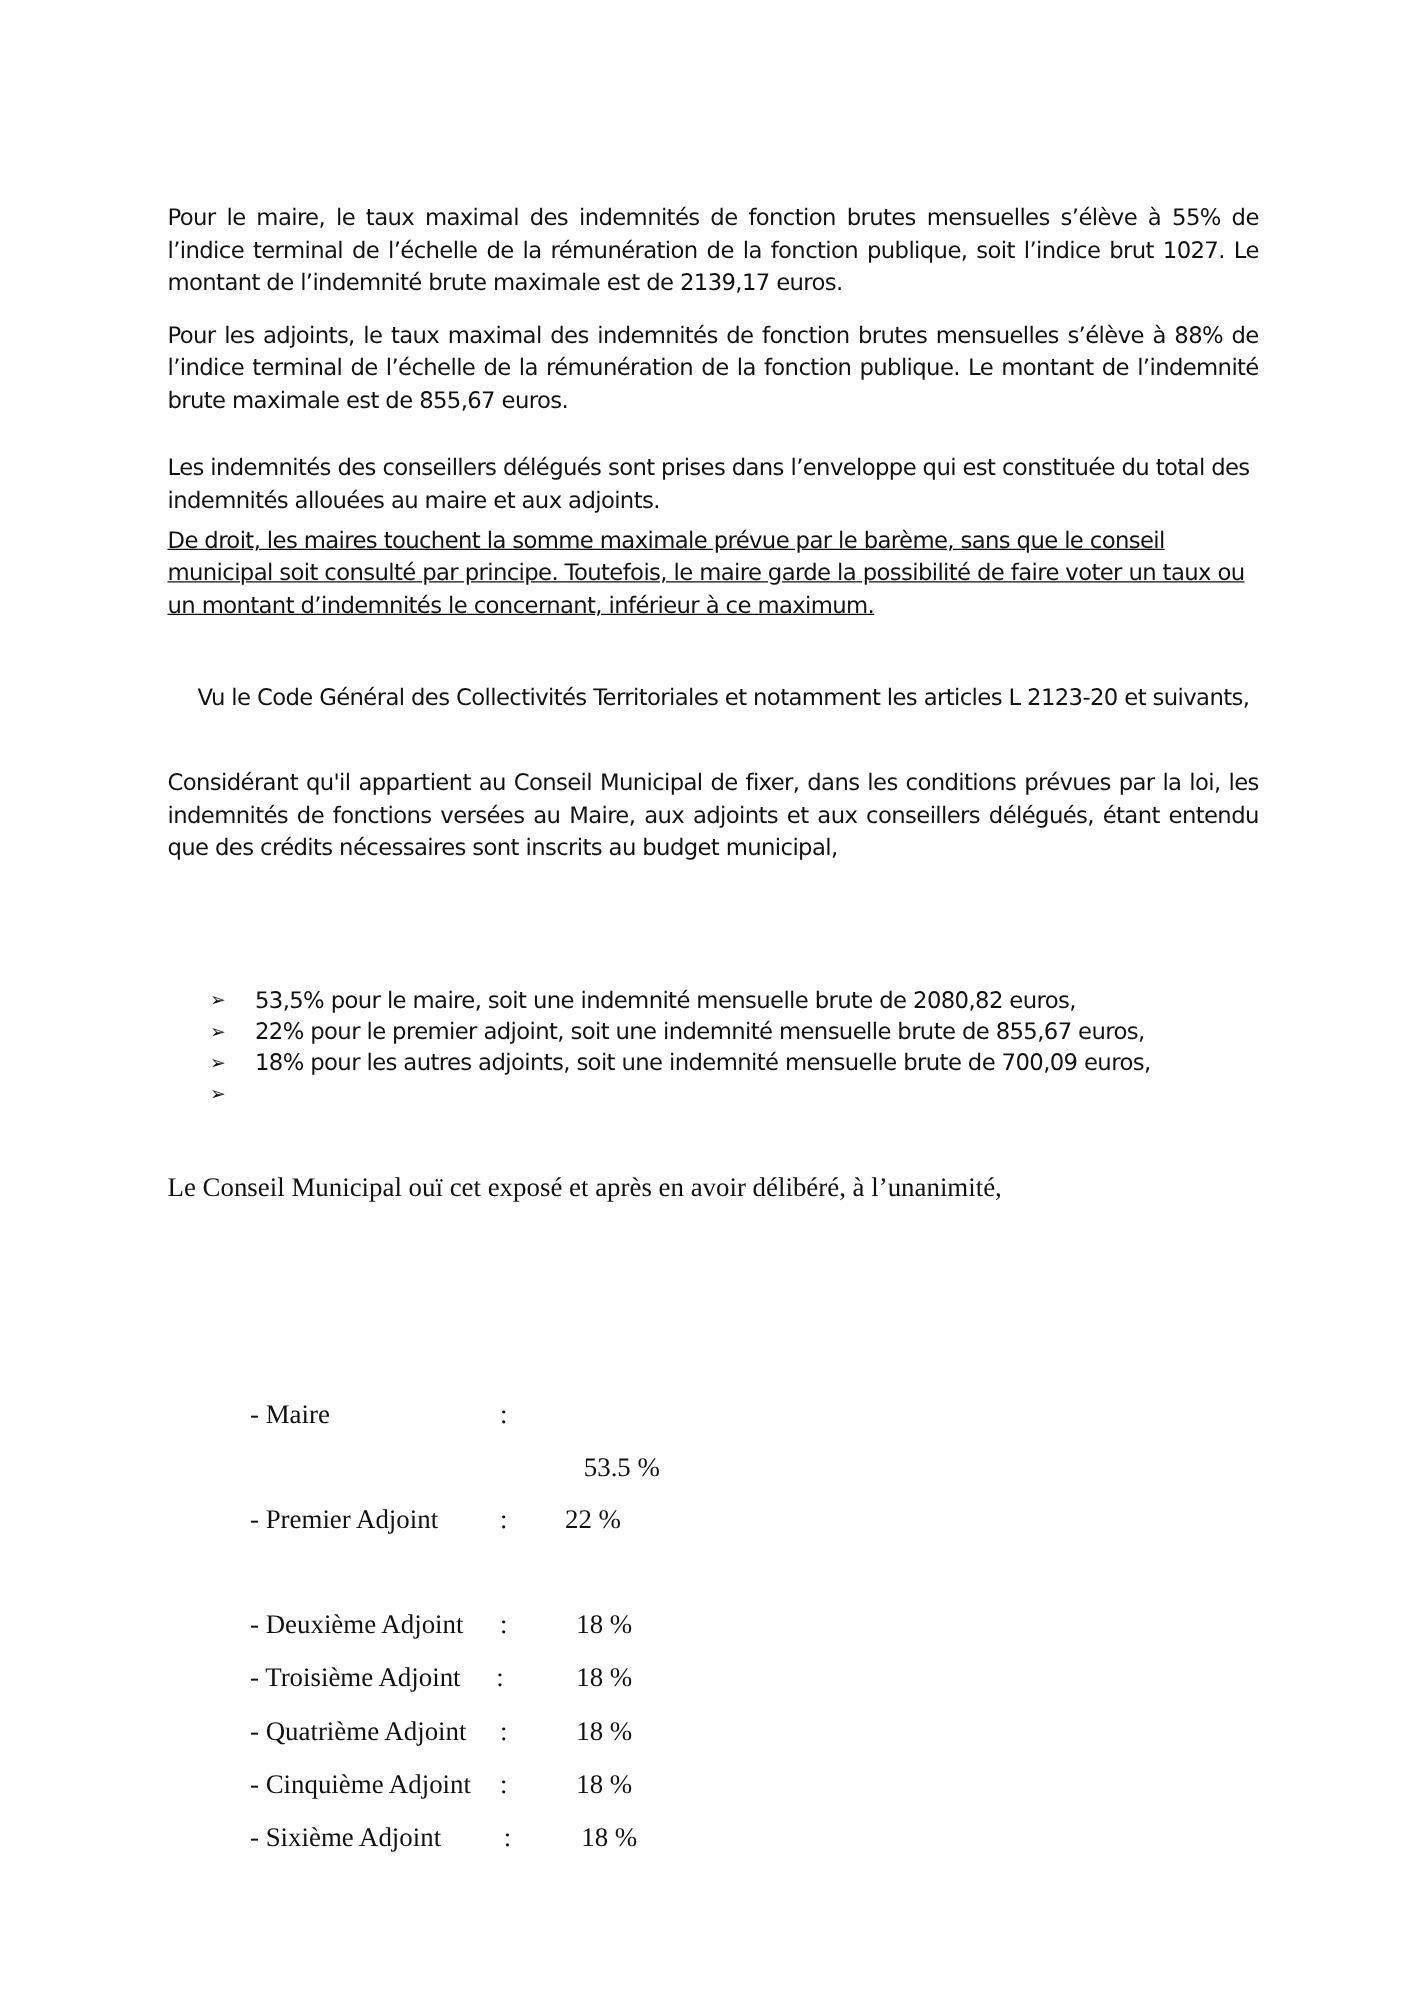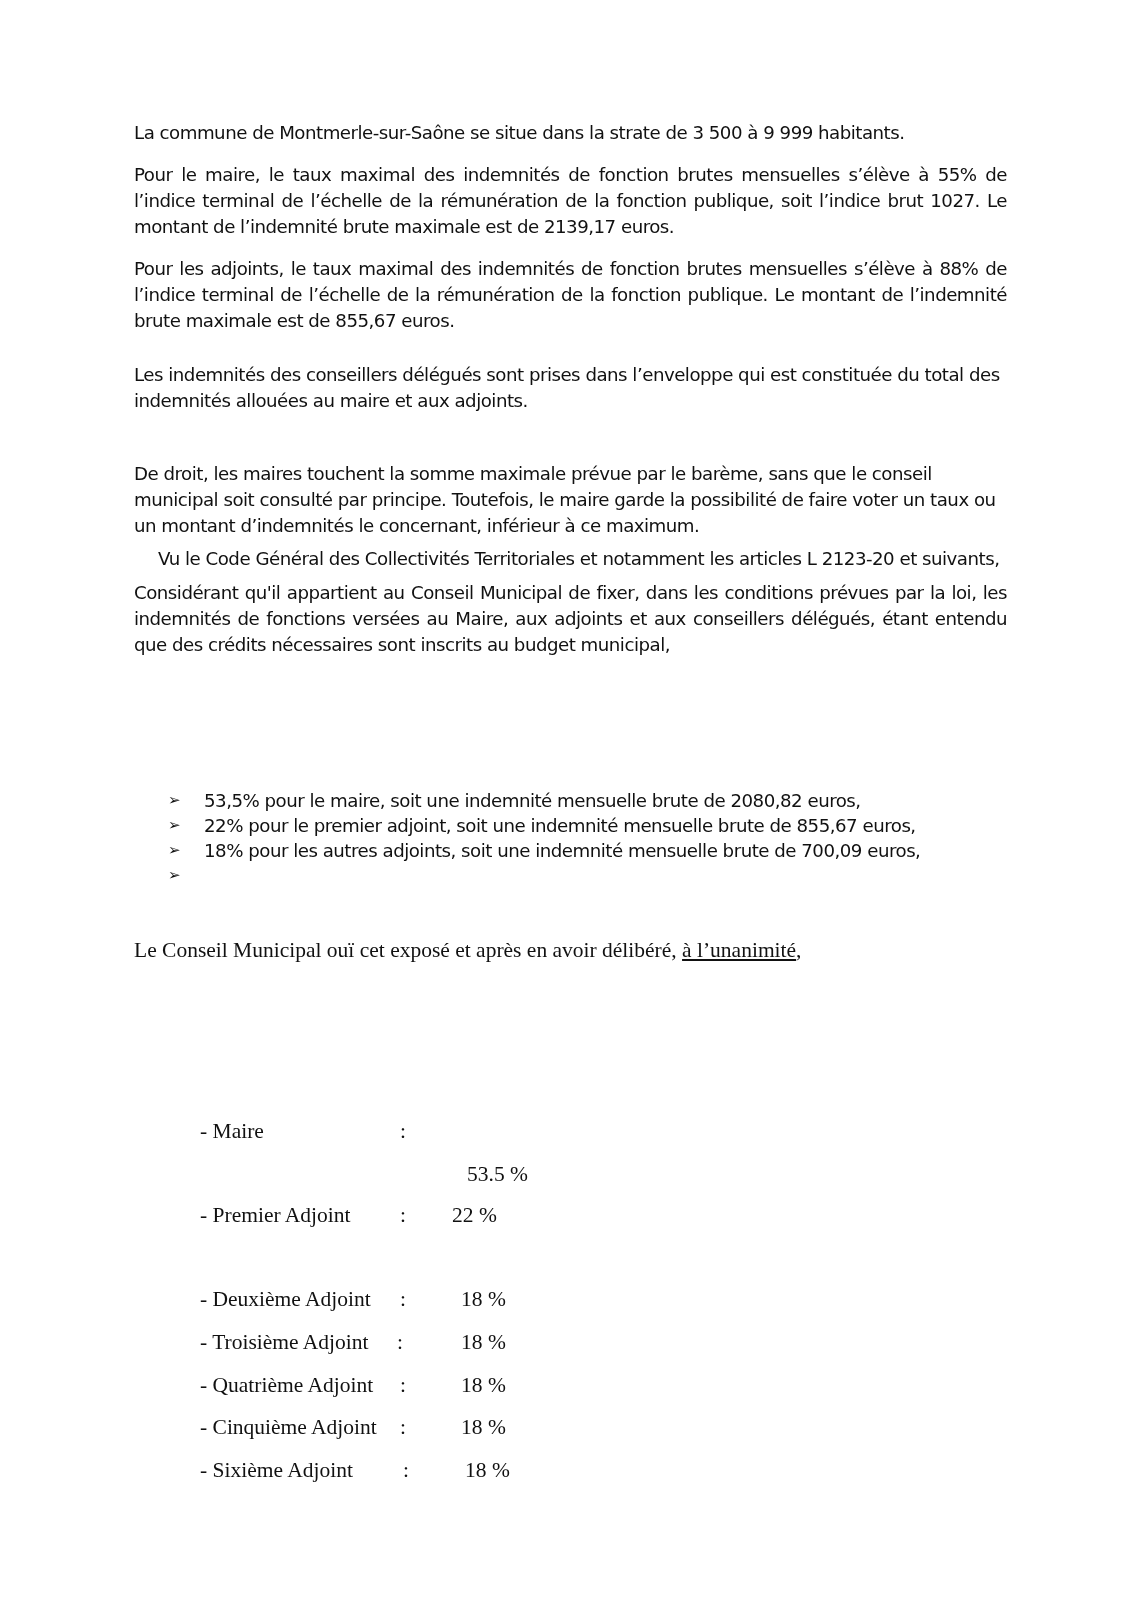--- a/index.html
+++ b/index.html
@@ -5,46 +5,45 @@
   html, body { margin: 0; padding: 0; background: #ffffff; }
   body { width: 1131px; height: 1600px; position: relative; overflow: hidden; color: #111111; }
   .page { position: absolute; left: 0; top: 0; width: 1131px; height: 1600px; background: #fff; }
   .sans { font-family: "DejaVu Sans", sans-serif; font-size: 18.2px; letter-spacing: -0.5px; line-height: 26px; }
   .serif { font-family: "Liberation Serif", serif; font-size: 21.5px; line-height: 28px; }
   .p { position: absolute; left: 134px; width: 873px; margin: 0; text-align: justify; }
   .p.nojust { text-align: left; }
   .bullets { position: absolute; left: 168px; width: 840px; margin: 0; padding: 0; list-style: none; }
   .bullets li { position: relative; padding-left: 36px; text-align: justify; line-height: 25px; }
   .bullet-icon { position: absolute; left: 0; top: 0; font-size: 15px; }
-  .u { text-decoration: underline; }
+  .u { }
   b { font-weight: bold; }
   .rate-row { position: absolute; left: 200px; height: 30px; font-family: "Liberation Serif", serif; font-size: 21.5px; }
   .rate-row span { position: absolute; top: 0; white-space: nowrap; }
   .rate-label { left: 0; }
   .rate-colon { left: 0; }
   .rate-value { left: 0; }
 </style>
 </head>
 <body>
 
 <div class="page">
 
-  <p class="p sans nojust" style="top:120px;">La commune de Montmerle-sur-Saône se situe dans la strate de 3 500 à 9 999 habitants.</p>
 
   <p class="p sans" style="top:162px;">Pour le maire, le taux maximal des indemnités de fonction brutes mensuelles s’élève à 55% de l’indice terminal de l’échelle de la rémunération de la fonction publique, soit l’indice brut 1027. Le montant de l’indemnité brute maximale est de 2139,17 euros.</p>
 
   <p class="p sans" style="top:256px;">Pour les adjoints, le taux maximal des indemnités de fonction brutes mensuelles s’élève à 88% de l’indice terminal de l’échelle de la rémunération de la fonction publique. Le montant de l’indemnité brute maximale est de 855,67 euros.</p>
 
   <p class="p sans nojust" style="top:362px;">Les indemnités des conseillers délégués sont prises dans l’enveloppe qui est constituée du total des indemnités allouées au maire et aux adjoints.</p>
 
-  <p class="p sans nojust" style="top:461px;">De droit, les maires touchent la somme maximale prévue par le barème, sans que le conseil municipal soit consulté par principe. Toutefois, le maire garde la possibilité de faire voter un taux ou un montant d’indemnités le concernant, inférieur à ce maximum.</p>
+  <p class="p sans nojust" style="top:420px;text-decoration:underline;">De droit, les maires touchent la somme maximale prévue par le barème, sans que le conseil municipal soit consulté par principe. Toutefois, le maire garde la possibilité de faire voter un taux ou un montant d’indemnités le concernant, inférieur à ce maximum.</p>
 
   <p class="p sans" style="top:546px;margin-left:24px;">Vu le Code Général des Collectivités Territoriales et notamment les articles L 2123-20 et suivants,</p>
 
-  <p class="p sans" style="top:580px;">Considérant qu'il appartient au Conseil Municipal de fixer, dans les conditions prévues par la loi, les indemnités de fonctions versées au Maire, aux adjoints et aux conseillers délégués, étant entendu que des crédits nécessaires sont inscrits au budget municipal,</p>
+  <p class="p sans" style="top:614px;">Considérant qu'il appartient au Conseil Municipal de fixer, dans les conditions prévues par la loi, les indemnités de fonctions versées au Maire, aux adjoints et aux conseillers délégués, étant entendu que des crédits nécessaires sont inscrits au budget municipal,</p>
 
 
   <ul class="bullets sans" style="top:788px;">
     <li><span class="bullet-icon">➢</span><span>53,5% pour le maire, soit une indemnité mensuelle brute de 2080,82 euros,</span></li>
     <li><span class="bullet-icon">➢</span><span>22% pour le premier adjoint, soit une indemnité mensuelle brute de 855,67 euros,</span></li>
     <li><span class="bullet-icon">➢</span><span>18% pour les autres adjoints, soit une indemnité mensuelle brute de 700,09 euros,</span></li>
     <li><span class="bullet-icon">➢</span></li>
   </ul>
 
   <p class="p serif nojust" style="top:936px;"><span>Le Conseil Municipal ouï cet exposé et après en avoir délibéré, </span><span class="u">à l’unanimité</span><span>,</span></p>

